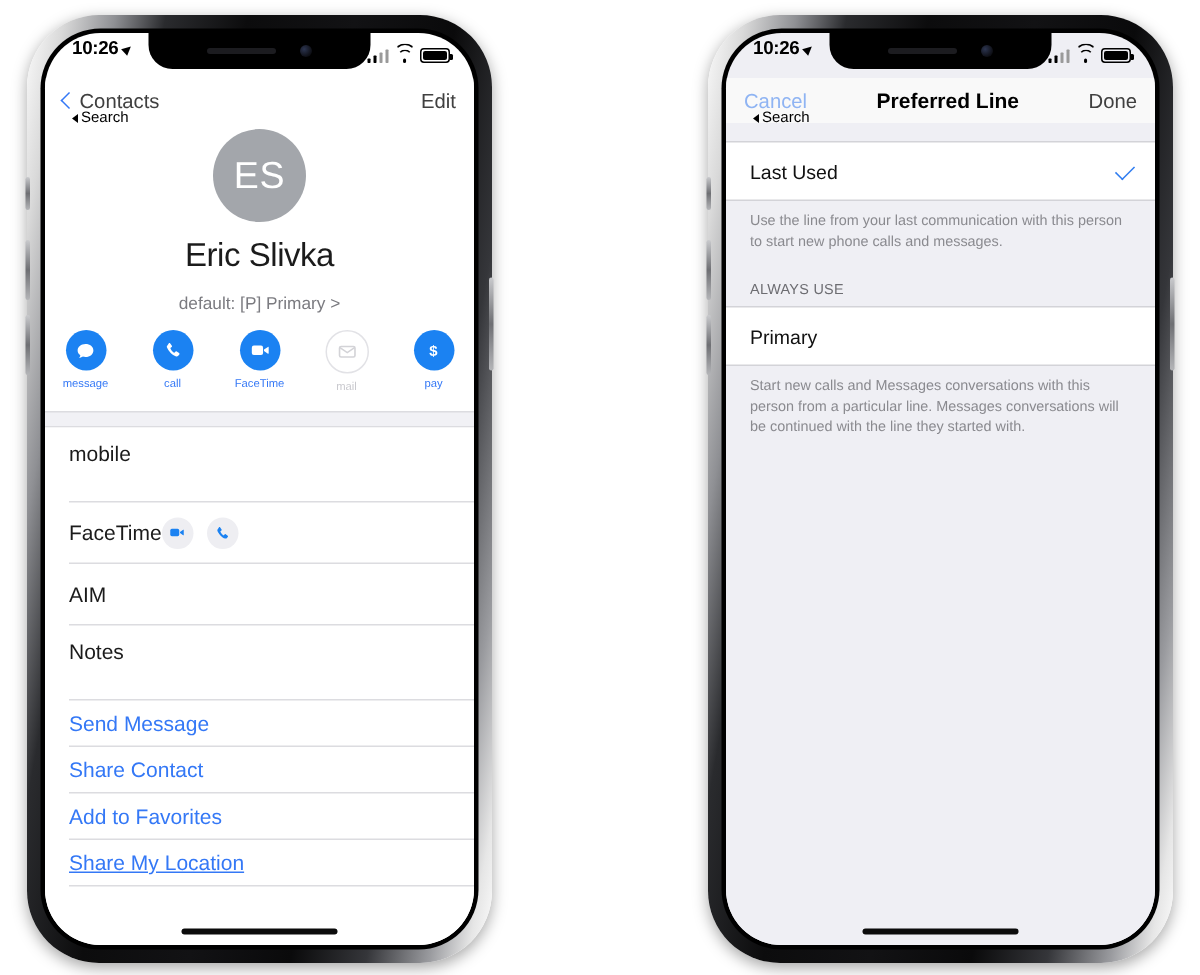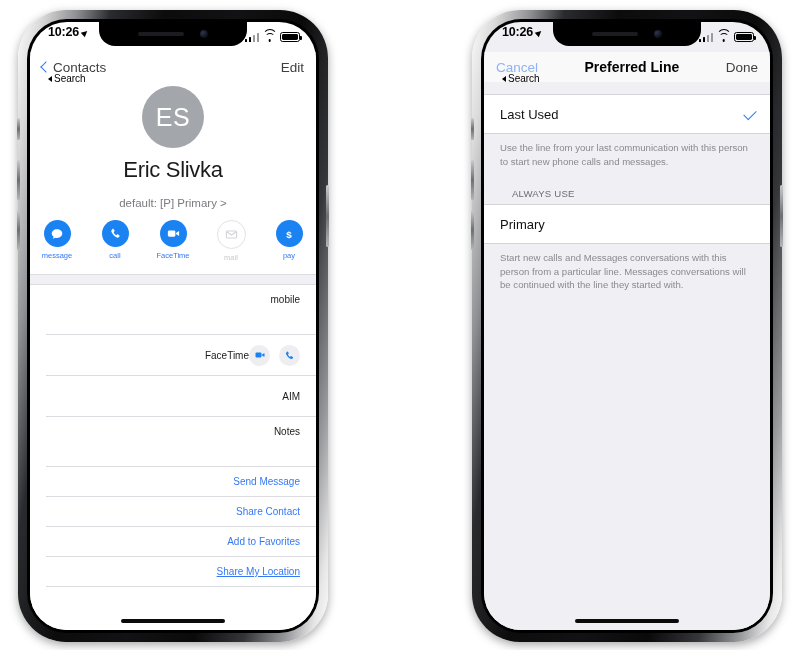--- a/index.html
+++ b/index.html
@@ -253,22 +253,22 @@
 
   .rows { background: #fff; padding-left: 16px; }
   .row {
     position: relative;
     min-height: 41px;
     padding: 9px 16px 9px 0;
     box-sizing: border-box;
     border-bottom: 0.5px solid #dcdce0;
     display: flex;
     align-items: center;
-    justify-content: flex-end;
-    font-size: 10px;
+    justify-content: flex-start;
+    font-size: 14px;
     color: #1b1b1b;
     cursor: pointer;
   }
   .row.tall { min-height: 50px; align-items: flex-start; }
   .row.link { color: #3478f6; min-height: 30px; padding: 7px 16px 7px 0; }
   .row:last-child { border-bottom: 0.5px solid #dcdce0; text-decoration: underline; }
   .row-icons { display: flex; gap: 9px; align-items: center; }
   .mini-circle {
     width: 21px; height: 21px; border-radius: 50%;
     background: #eeeef2;
@@ -301,21 +301,21 @@
     transform: rotate(-45deg);
     margin-bottom: 2px;
   }
   .footnote {
     padding: 7px 12px 10px 16px;
     font-size: 9.6px;
     line-height: 13.5px;
     color: #8a8a8f;
   }
   .group-header {
-    padding: 10px 16px 5px 28px;
+    padding: 10px 16px 5px 16px;
     font-size: 9.6px;
     color: #6d6d72;
     letter-spacing: 0.2px;
   }
 
   
   .home-ind {
     position: absolute;
     bottom: 7px; left: 50%; transform: translateX(-50%);
     width: 104px; height: 4px; border-radius: 3px;

